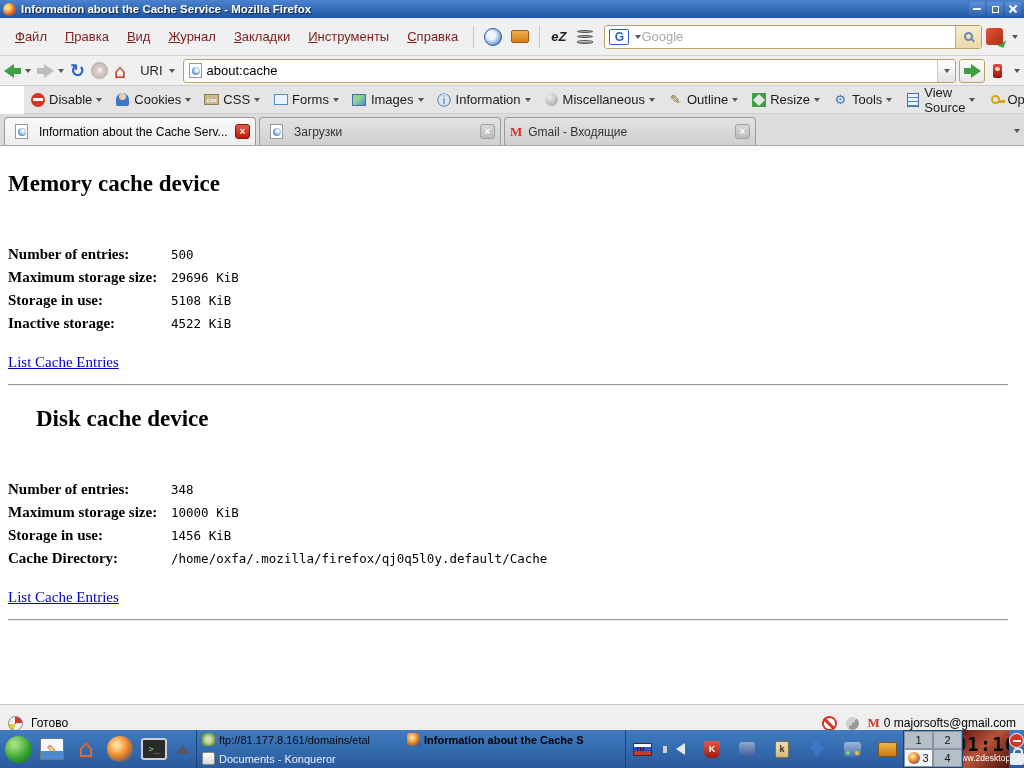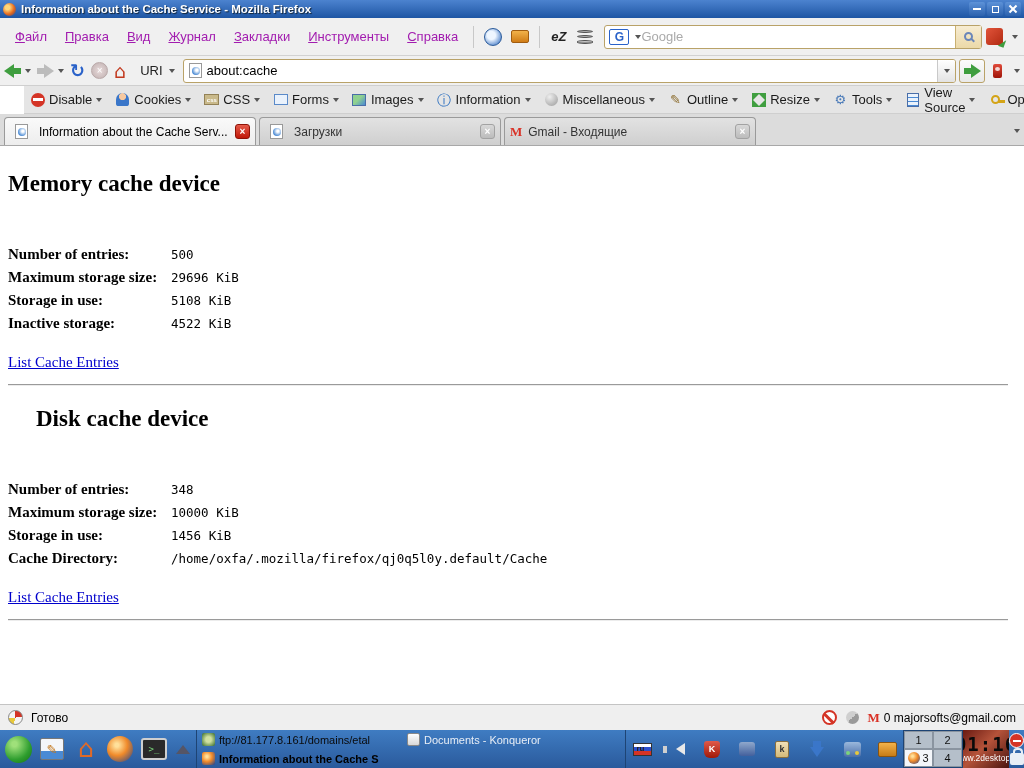--- a/index.html
+++ b/index.html
@@ -16,21 +16,21 @@
   .winbtn { width:16px; height:14px; margin-left:2px; border-radius:2px; background:linear-gradient(#5d92d8,#2c62ae);
     display:flex; align-items:center; justify-content:center; position:relative; }
   .winbtn .bar { width:8px; height:2px; background:#fff; }
   .winbtn .box { width:7px; height:7px; border:1.5px solid #fff; background:transparent; }
   .winbtn .x1,.winbtn .x2 { position:absolute; width:10px; height:2px; background:#fff; top:6px; left:3px; }
   .winbtn .x1 { transform:rotate(45deg);} .winbtn .x2 { transform:rotate(-45deg);}
 
   
   .menubar { position:absolute; top:18px; left:0; width:1024px; height:38px; background:#f0f0f0;
     border-bottom:1px solid #d2d2d2; display:flex; align-items:center; padding:0 6px; }
-  .mi { display:inline-block; font-size:13px; color:#a21caf; padding:4px 9px; }
+  .mi { display:inline-block; font-size:13px; color:#7f1d1d; padding:4px 9px; }
   .mi::first-letter { text-decoration:underline; }
   .mbar-sep { width:1px; height:22px; background:#c8c8c8; margin:0 6px; }
   .mico { width:22px; height:22px; margin:12px 3px; display:flex; align-items:center; justify-content:center; }
   .worldclock { width:18px; height:18px; border-radius:50%; background:radial-gradient(circle at 40% 40%, #eef6ff 30%, #3b74c4 90%); border:1px solid #2a5a9a; }
   .chest { width:18px; height:13px; background:linear-gradient(#f2b24a,#d07c16); border:1px solid #a05c10; border-radius:2px; }
   .ez { font-style:italic; font-weight:bold; font-size:13px; color:#222; }
   .dbstack { width:16px; height:14px; display:flex; flex-direction:column; justify-content:space-between; }
   .dbstack i { display:block; height:3.5px; border-radius:45%; background:linear-gradient(#ddd,#777); border:0.5px solid #555; }
 
   .searchbox { display:flex; align-items:center; height:24px; width:408px; margin-left:6px;
@@ -135,21 +135,21 @@
   .crow { display:flex; line-height:23px; }
   .crow .clabel { width:163px; font-family:"Liberation Serif", serif; font-weight:bold; font-size:15px; color:#000; }
   .crow .cvalue { font-family:"DejaVu Sans Mono", monospace; font-size:12.5px; color:#000; }
   .clink { display:inline-block; margin-top:19px; font-family:"Liberation Serif", serif; font-size:15px;
     color:#0000cc; text-decoration:underline; }
   .chr { border:none; border-top:1px solid #9a9a9a; border-bottom:1px solid #ececec; height:2px; margin:13px 8px 0 0; }
   .sect2-title { margin-top:20px;margin-left:28px; }
 
   
   .statusbar { position:absolute; top:704px; left:0; width:1024px; height:26px; background:#efefef;
-    border-top:1px solid #c4c4c4; display:flex; align-items:center; padding:12px 8px; font-size:12px; color:#000; }
+    border-top:1px solid #c4c4c4; display:flex; align-items:center; padding:18px 8px; font-size:12px; color:#000; }
   .pieico { width:15px; height:15px; border-radius:50%; border:1px solid #888;
     background:conic-gradient(#d43426 0 25%, #f4f4f4 25% 55%, #e8c83a 55% 75%, #f4f4f4 75% 100%); margin-right:8px; }
   .sb-right { margin-left:auto; display:flex; align-items:center; gap:9px; }
   .blockico { width:15px; height:15px; border-radius:50%; border:2.5px solid #d43426; position:relative; background:#fff; }
   .blockico::after { content:""; position:absolute; width:14px; height:2.5px; background:#d43426; top:4.5px; left:-2px; transform:rotate(45deg); }
   .grayico { width:13px; height:13px; border-radius:50%; background:linear-gradient(135deg,#cfcfcf 50%, #9a9a9a 50%); }
   .sb-gmail { display:flex; align-items:center; gap:4px; }
 
   
   .taskbar { position:absolute; top:730px; left:0; width:1024px; height:38px;
@@ -482,27 +482,27 @@
     <span class="l-ico">
         <span class="term">&gt;_</span>
       </span>
     <span class="uparrow"></span>
   </div>
   <div class="taskgrid">
     <span class="task dark">
       <span class="ticon t-gear"></span>
       <span>ftp://81.177.8.161/domains/etal</span>
     </span>
+    <span class="task activeT">
+      <span class="ticon t-ff"></span>
+      <span>Information about the Cache S</span>
+    </span>
     <span class="task">
       <span class="ticon t-doc"></span>
       <span>Documents - Konqueror</span>
-    </span>
-    <span class="task activeT">
-      <span class="ticon t-ff"></span>
-      <span>Information about the Cache S</span>
     </span>
   </div>
   <div class="tray">
     <span class="tr-ico">
       <span class="ruflag">
           <i class="w"></i>
           <i class="b"></i>
           <i class="r"></i>
           <span>ru</span>
         </span>

